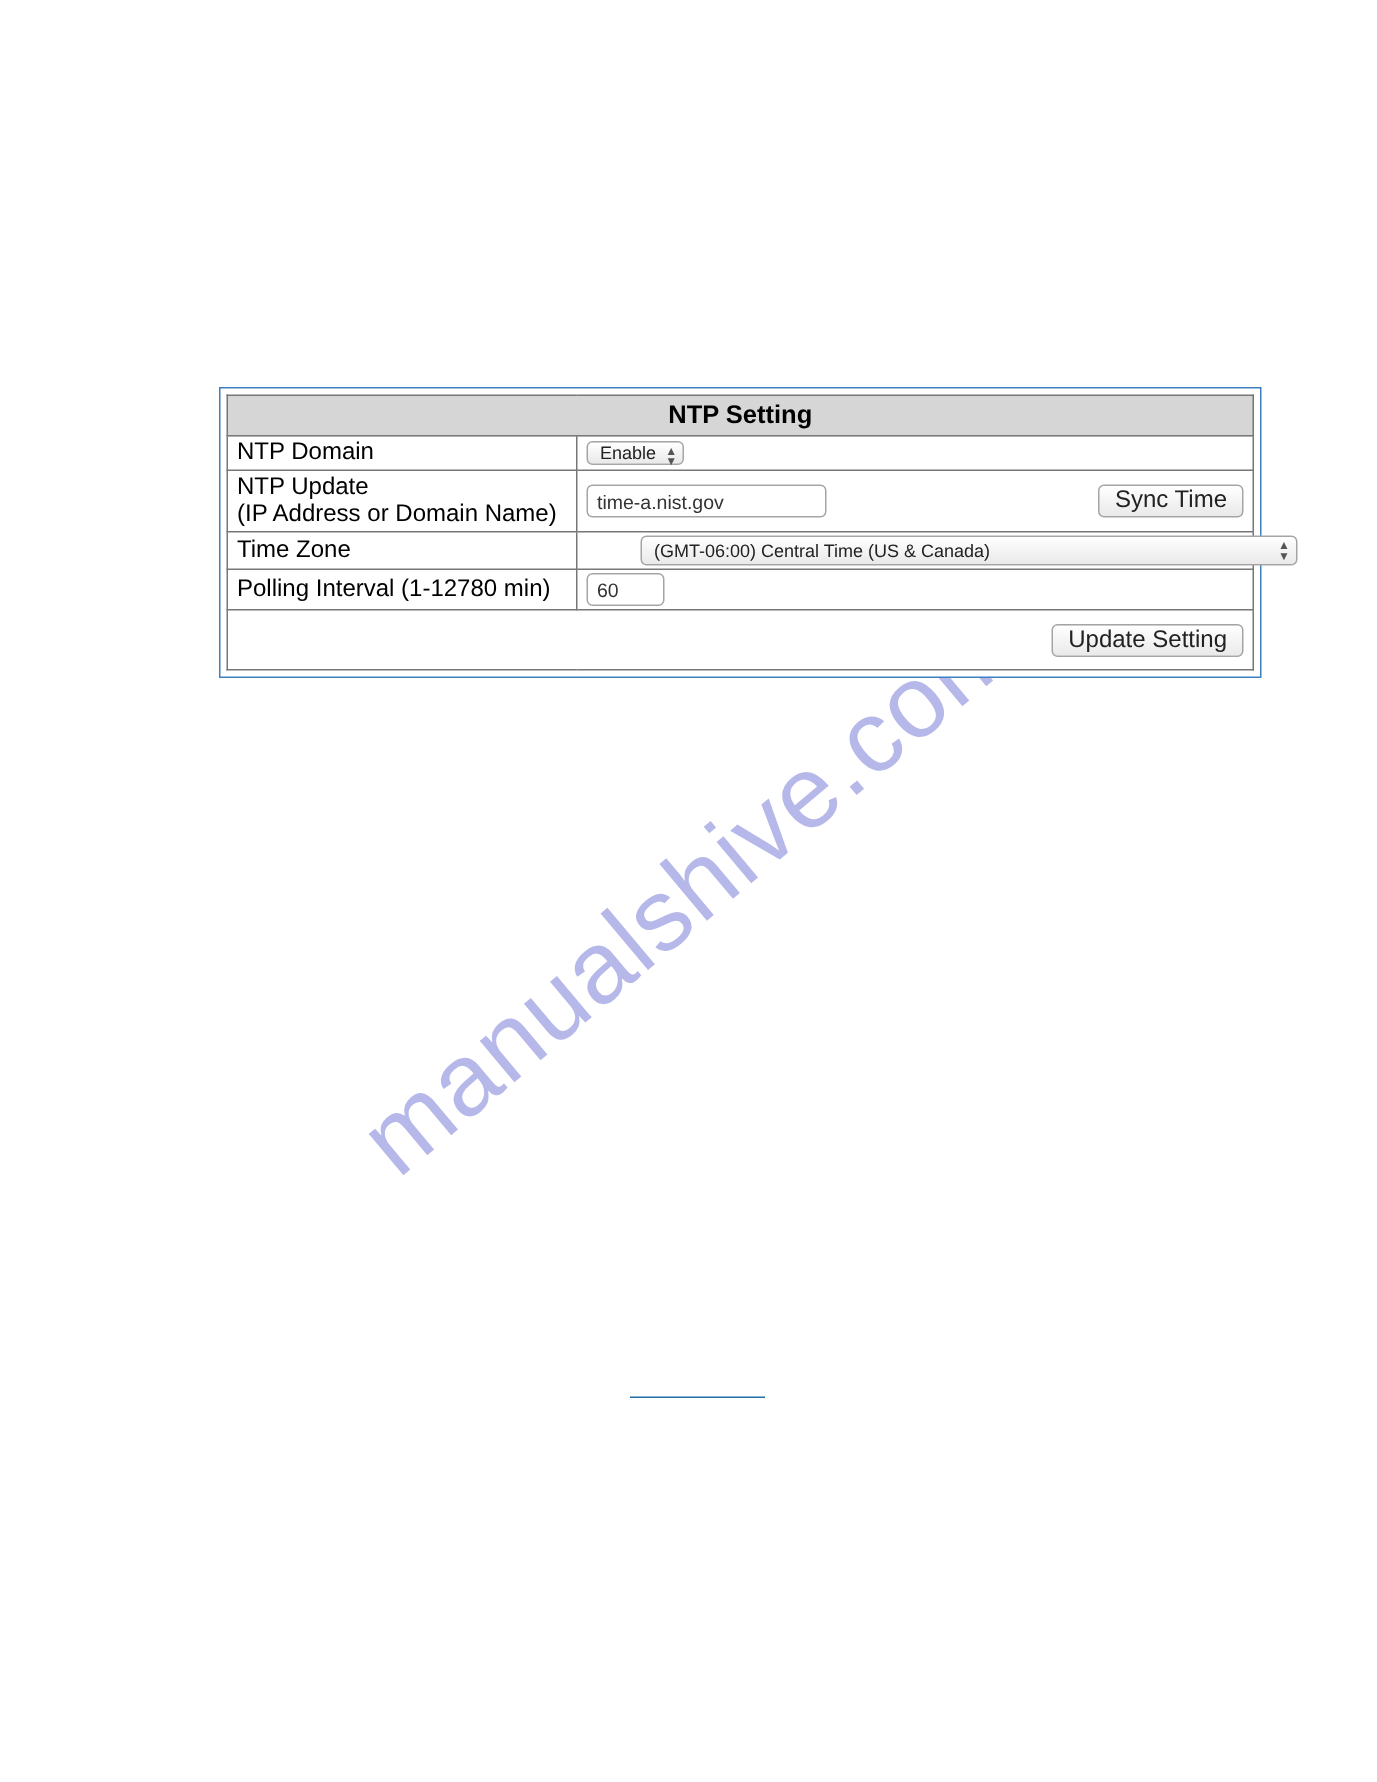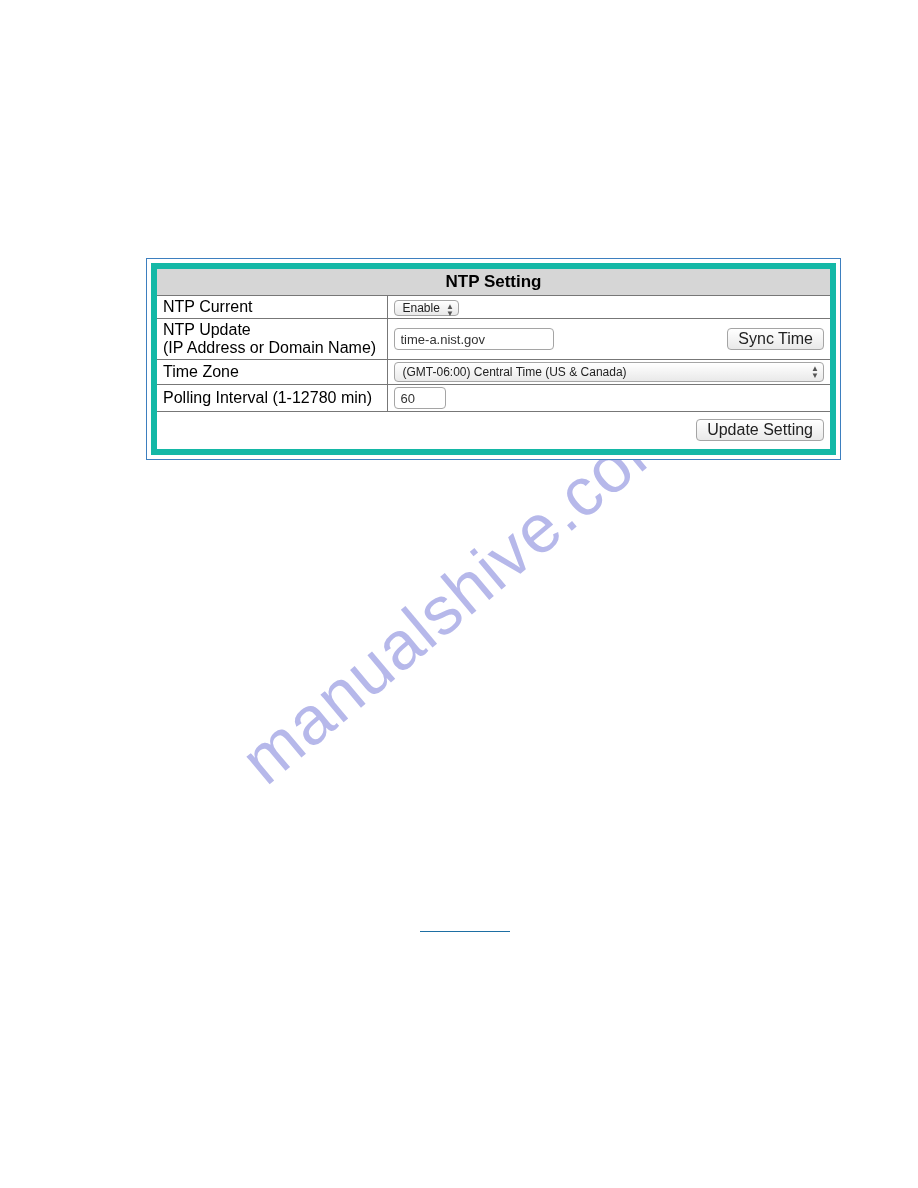--- a/index.html
+++ b/index.html
@@ -23,21 +23,21 @@
     left: 146px;
     top: 258px;
     width: 695px;
     border: 1px solid #3d7fbf;
     padding: 4px;
     background: #fff;
   }
   table.ntp {
     width: 100%;
     border-collapse: collapse;
-    border: 6px solid #14b8a6;
+    border: 1px solid #14b8a6;
     padding-left: 12px;
   }
   table.ntp th {
     background: #d6d6d6;
     font-weight: bold;
     font-size: 17px;
     padding: 3px 6px;
     border: 1px solid #777;
     text-align: center;
   }
@@ -67,21 +67,21 @@
     position: absolute;
     right: 4px;
     top: 2px;
     font-size: 8px;
     line-height: 7px;
     color: #555;
     display: flex;
     flex-direction: column;
     align-items: center;
   }
-  .mac-select.wide { width: 100%; padding: 1px 18px 1px 8px; height: 20px; }
+  .mac-select.wide { width: 100%; padding: 1px 18px 1px 8px; height: 20px; margin-left: 36px; }
   .mac-input {
     border: 1px solid #a5a5a5;
     border-radius: 4px;
     font-size: 13px;
     padding: 2px 6px;
     height: 22px;
     background: #fff;
     color: #333;
   }
   .mac-input.server { width: 160px; }
@@ -129,21 +129,21 @@
   <div class="watermark">manualshive.com</div>
 
   <div class="panel-wrap">
     <table class="ntp">
       <tbody>
           <tr>
         <th colspan="2">NTP Setting</th>
       </tr>
 
       <tr>
-        <td class="label-cell">NTP Current</td>
+        <td class="label-cell">NTP Domain</td>
         <td class="val-cell">
           <span class="mac-select">
             <span>Enable</span>
             <span class="arrows">
                   <span>▲</span>
                   <span>▼</span>
                 </span>
           </span>
         </td>
       </tr>

